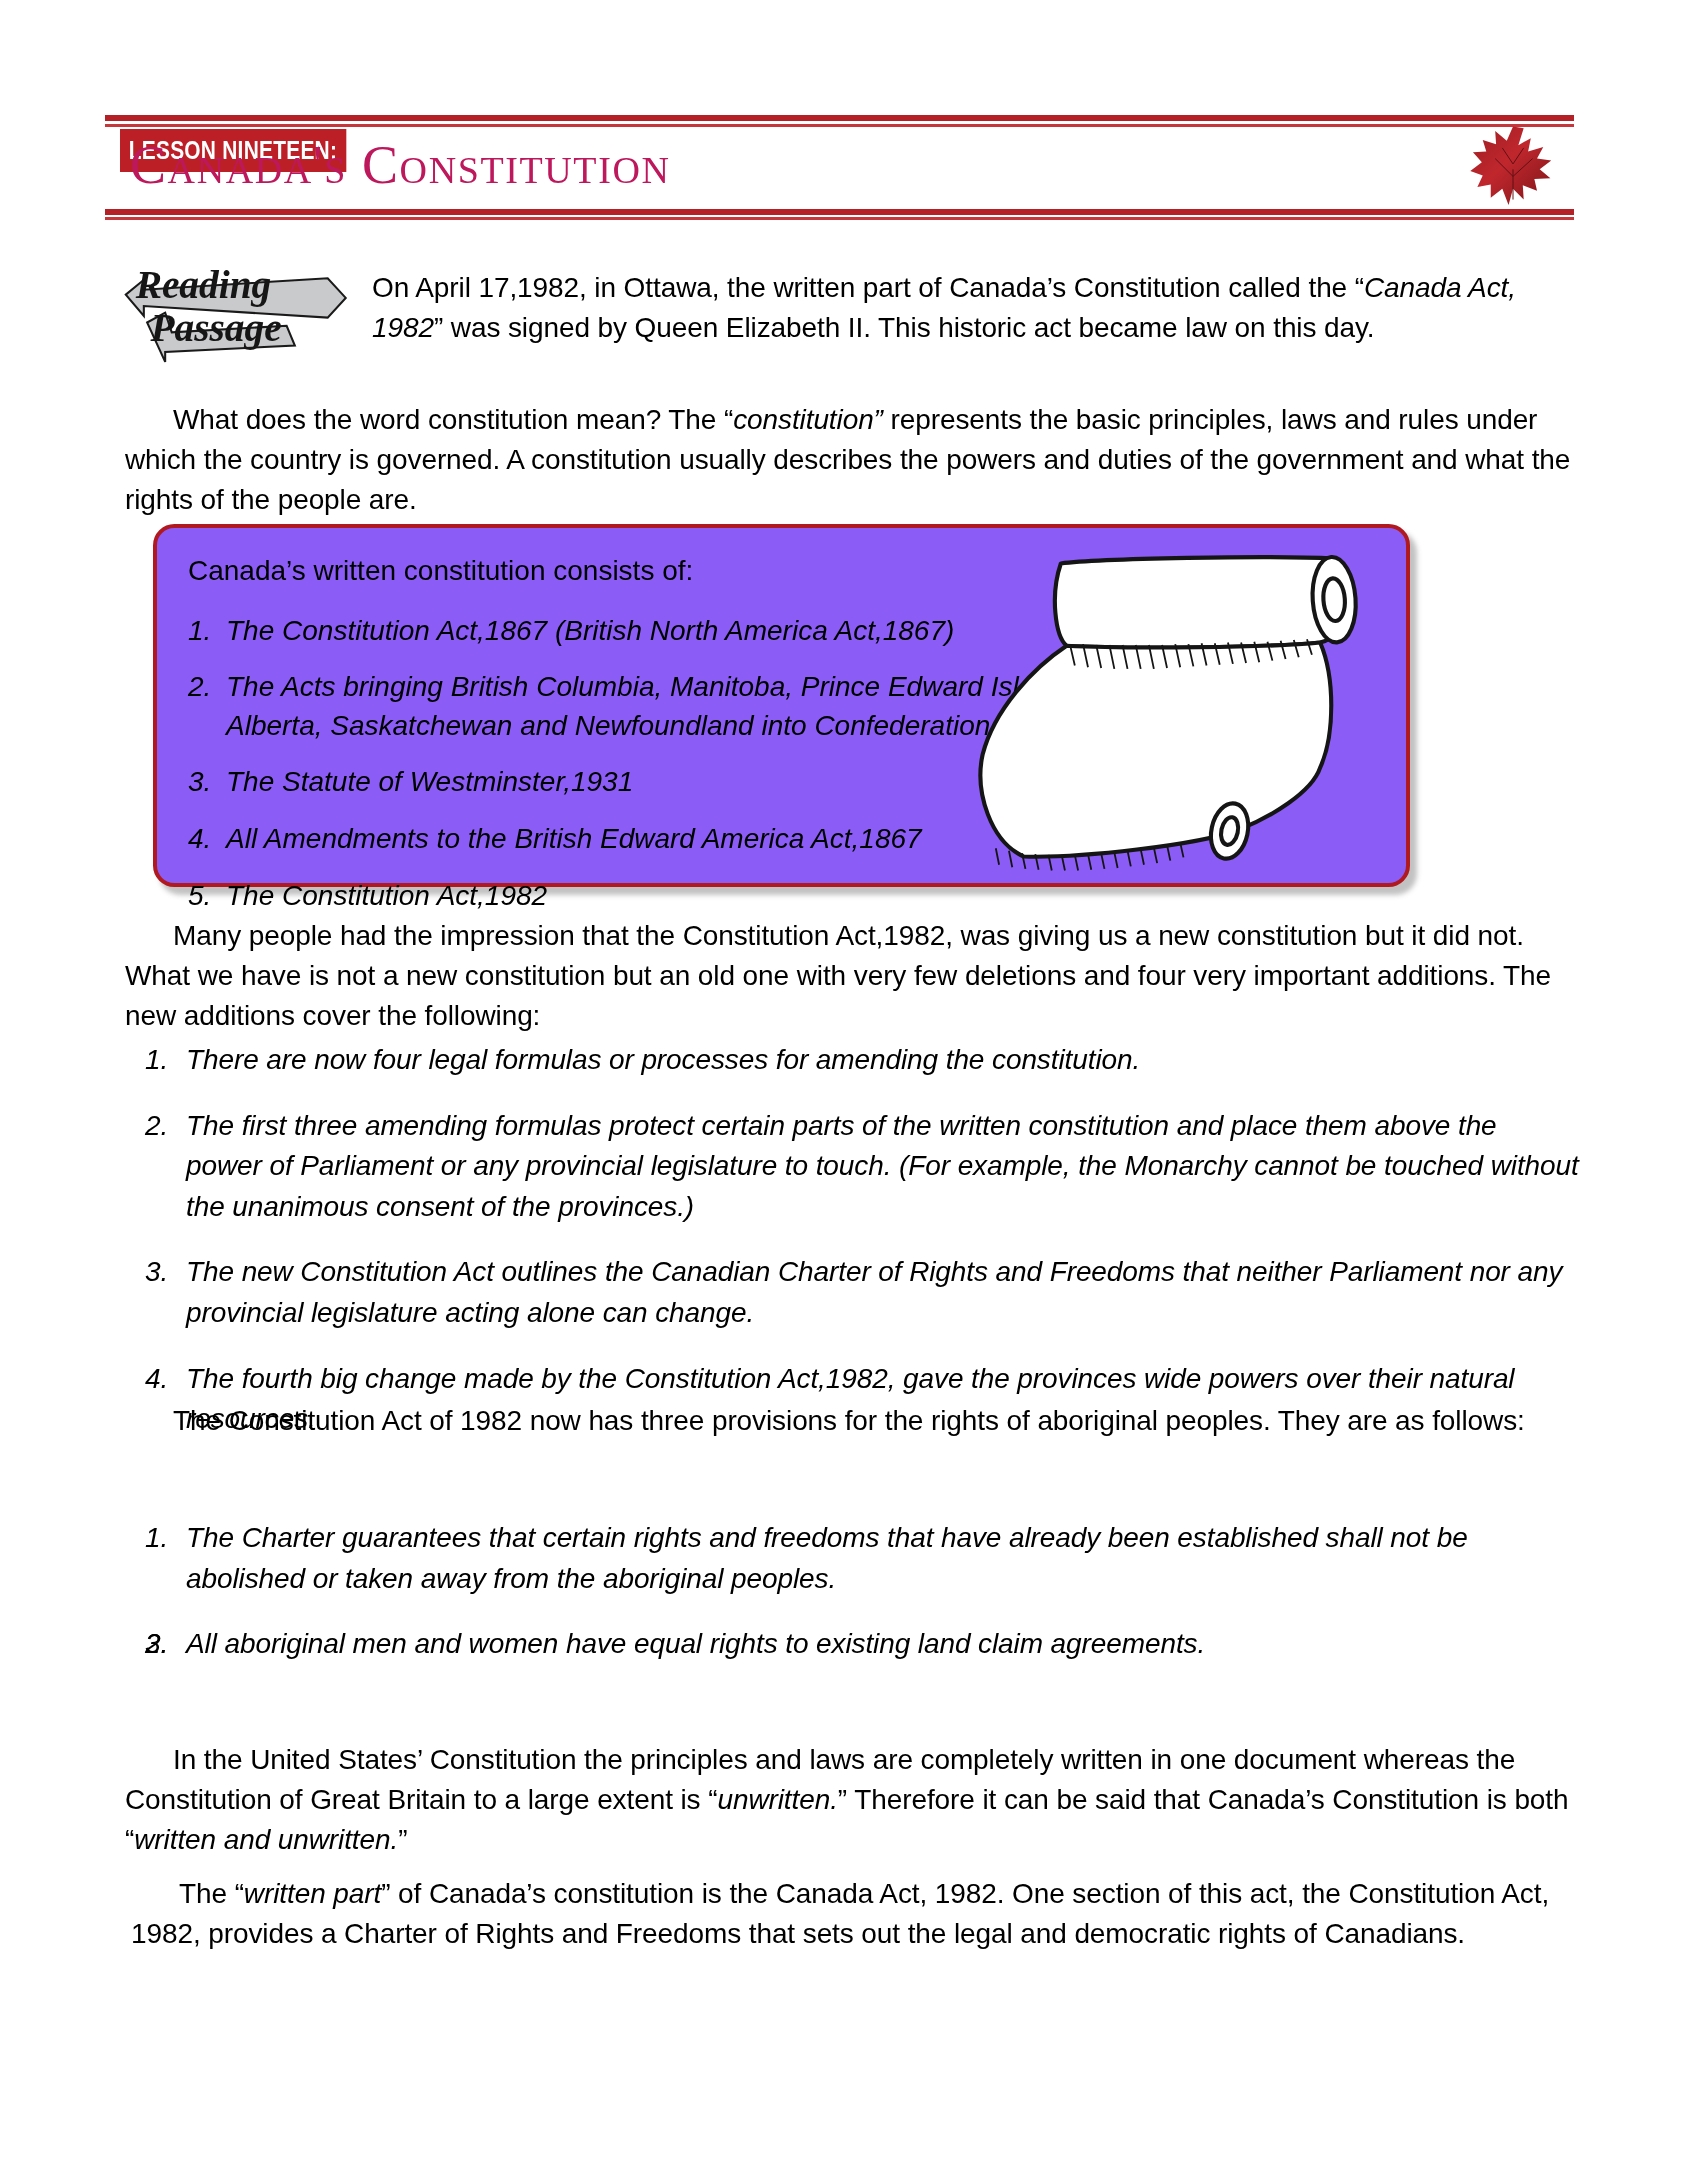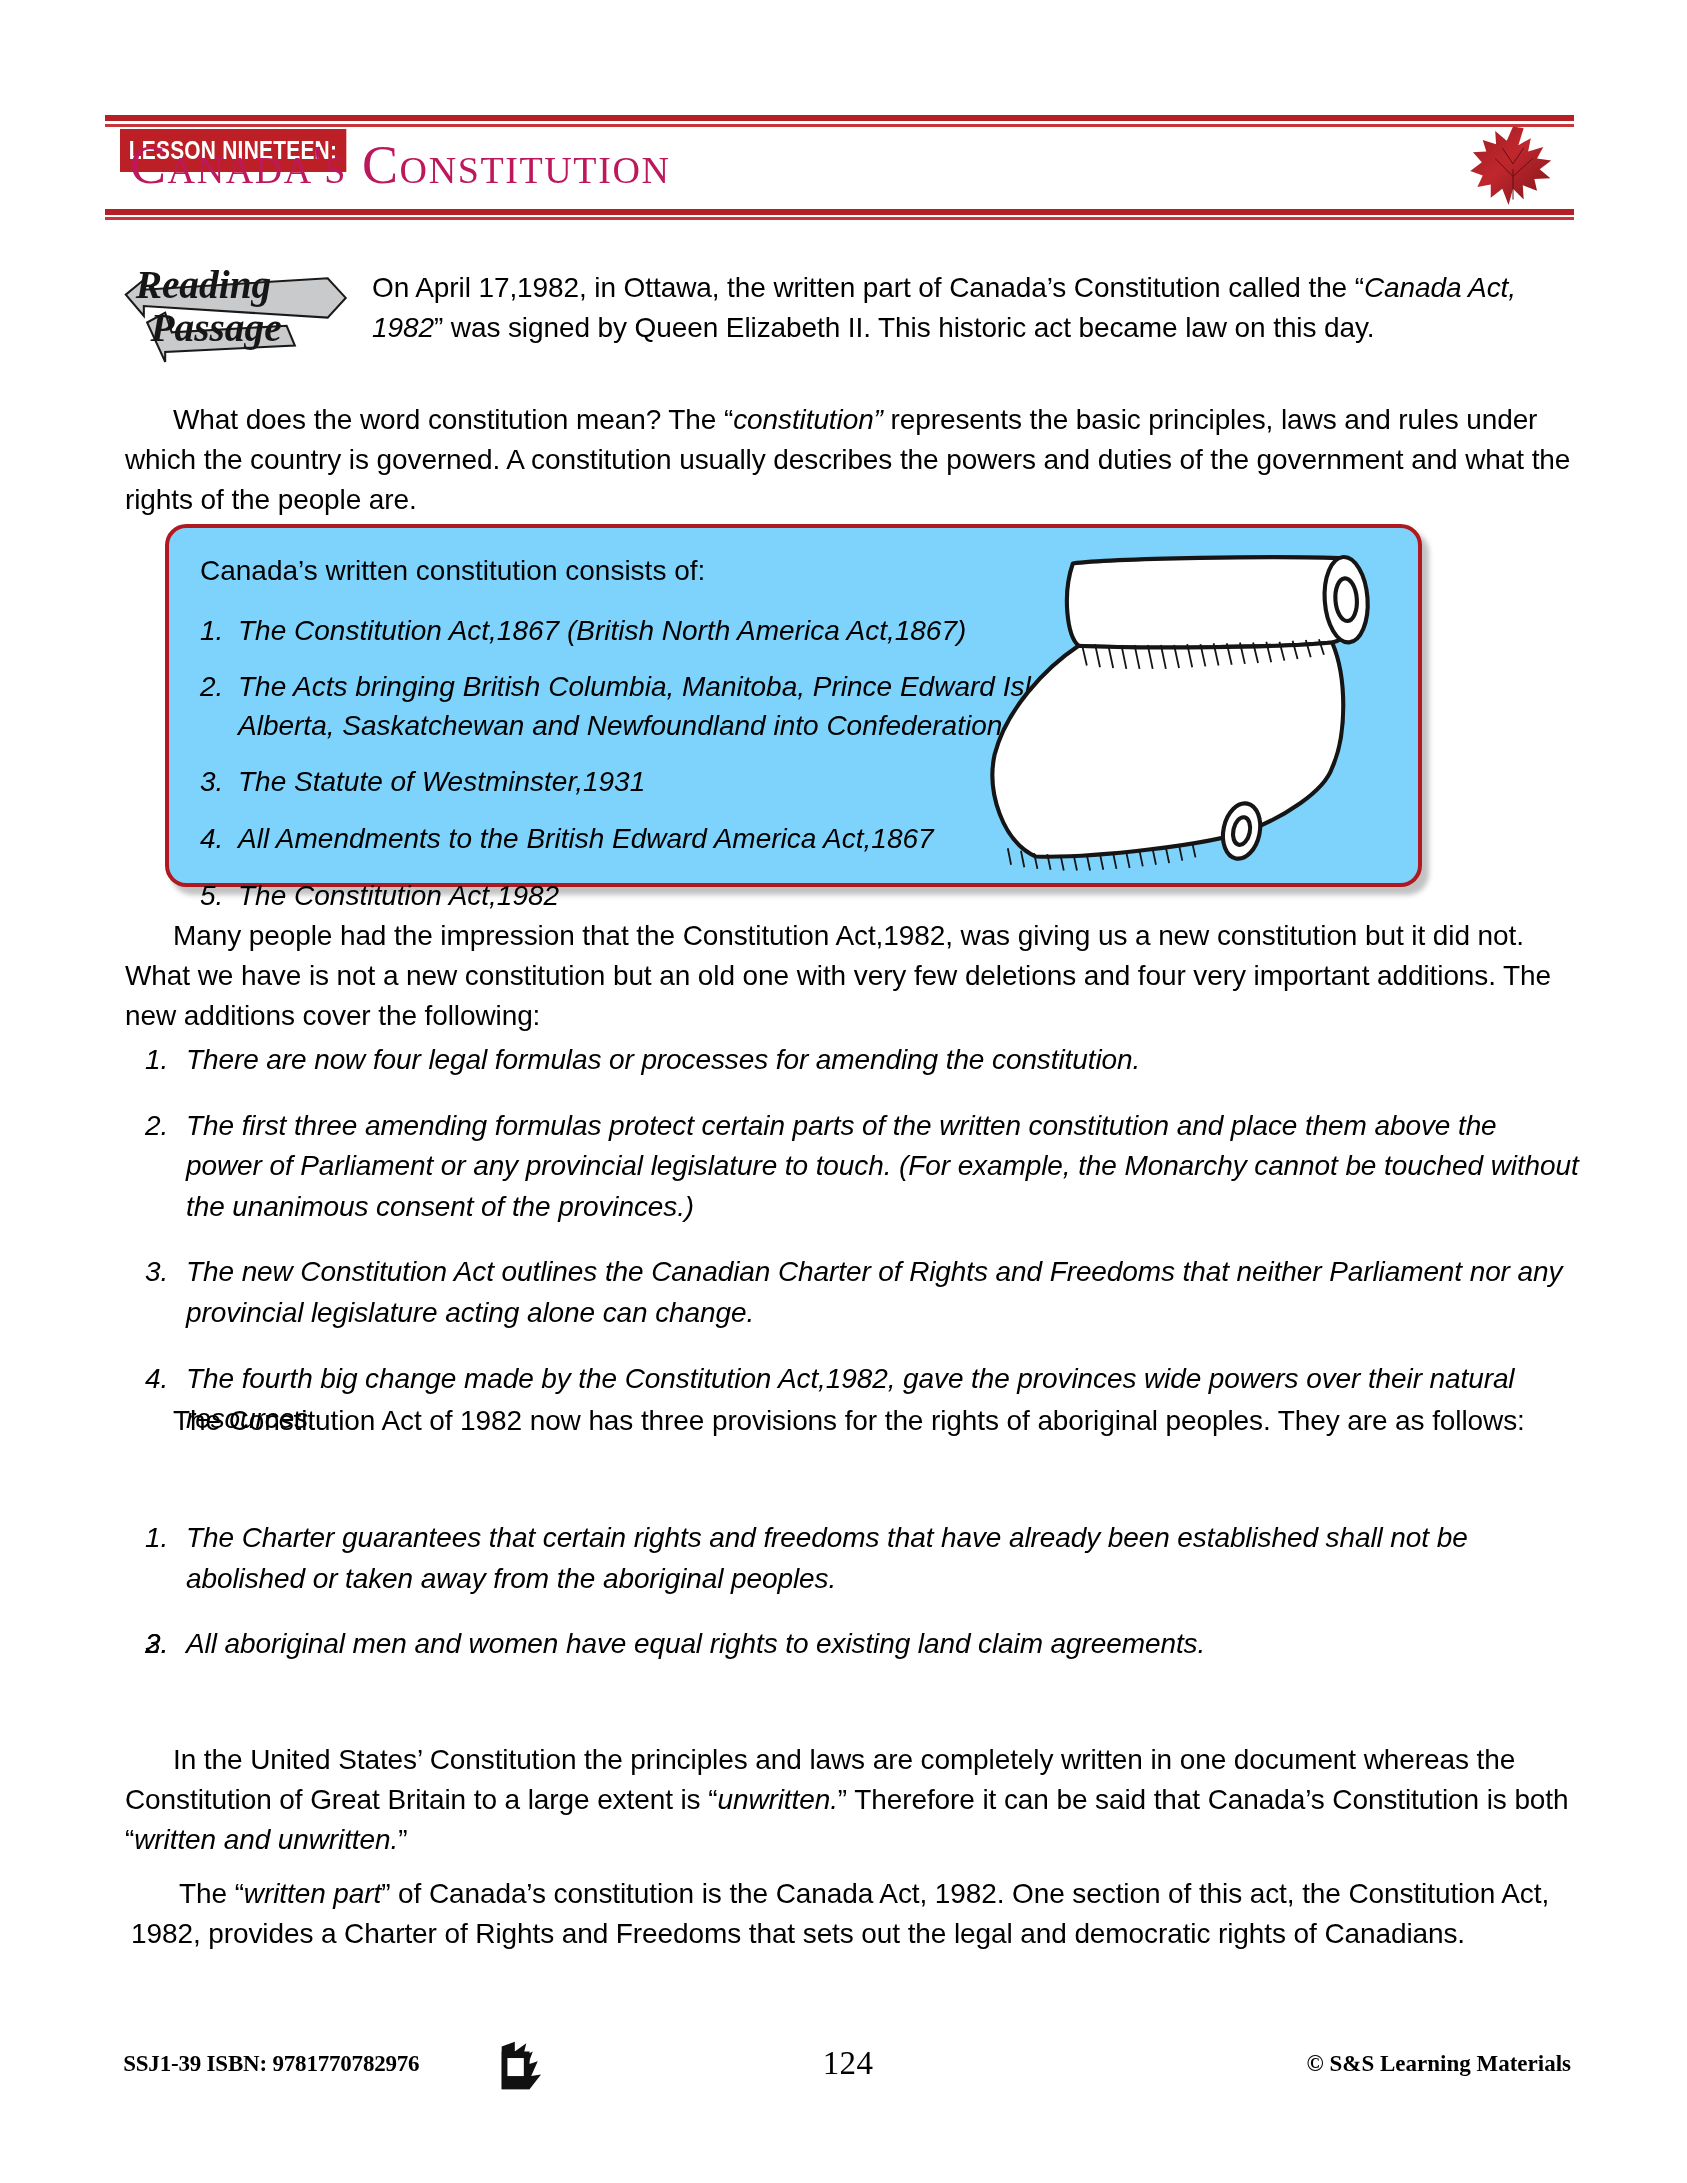--- a/index.html
+++ b/index.html
@@ -130,23 +130,22 @@
   
   .redbox {
     position: absolute;
     left: 153px;
     top: 524px;
     width: 1257px;
     height: 363px;
     border: 4.1px solid #b0191f;
     border-radius: 21.4px;
     box-sizing: border-box;
-    background: #7dd3fc;
+    background: #8b5cf6;
     box-shadow: 6.6px 7.4px 5.8px rgba(120,120,120,0.45);
-    margin-left: 12px;
   }
   .redbox-inner {
     position: relative;
     padding: 23px 31px 0 31px;
     width: 972px;
     box-sizing: border-box;
   }
   .redbox-lead {
     font-size: 28px;
     line-height: 1.4;
@@ -330,25 +329,15 @@
 
   <ul class="olist list-aboriginal">
       <li><span class="num">1.</span><span>The Charter guarantees that certain rights and freedoms that have already been established shall not be abolished or taken away from the aboriginal peoples.</span></li>
       <li><span class="num">2.</span></li>
       <li><span class="num">3.</span><span>All aboriginal men and women have equal rights to existing land claim agreements.</span></li>
     </ul>
 
   <div class="para p5"><span class="indent"></span>In the United States’ Constitution the principles and laws are completely written in one document whereas the Constitution of Great Britain to a large extent is “<i>unwritten.</i>” Therefore it can be said that Canada’s Constitution is both “<i>written and unwritten.</i>”</div>
   <div class="para p6"><span class="indent"></span>The “<i>written part</i>” of Canada’s constitution is the Canada Act, 1982. One section of this act, the Constitution Act, 1982, provides a Charter of Rights and Freedoms that sets out the legal and democratic rights of Canadians.</div>
 
-  <div class="footer">
-    <div class="footer-left">SSJ1-39  ISBN: 9781770782976</div>
-    <svg class="footer-icon" viewBox="0 0 80 72">
-      <path d="M14,8 L30,2 L30,14 L44,4 L40,20 L52,14 L46,30 L58,26 L50,44 L62,42 L48,60 L14,60 Z" fill="#111"></path>
-      <rect x="14" y="14" width="34" height="46" fill="#111"></rect>
-      <rect x="21" y="22" width="20" height="22" fill="#ffffff"></rect>
-    </svg>
-    <div class="footer-page">124</div>
-    <div class="footer-right">© S&amp;S Learning Materials</div>
-  </div>
 
 </div>
 
 
 </body></html>

